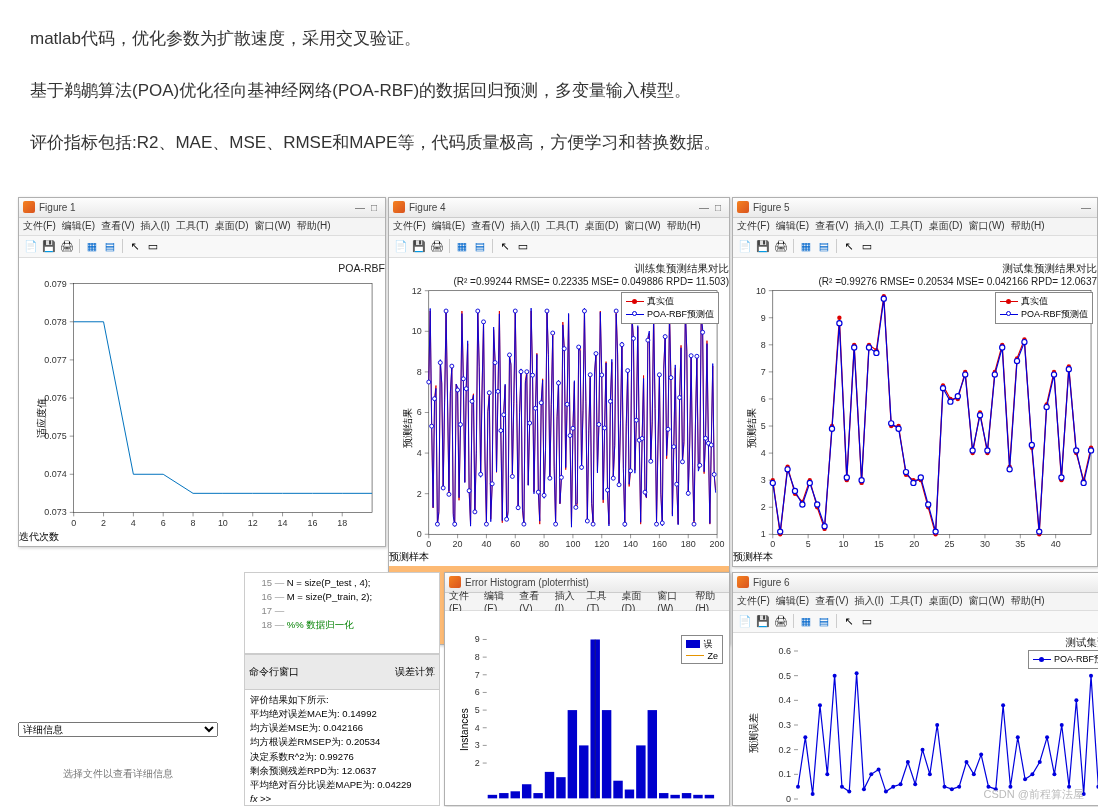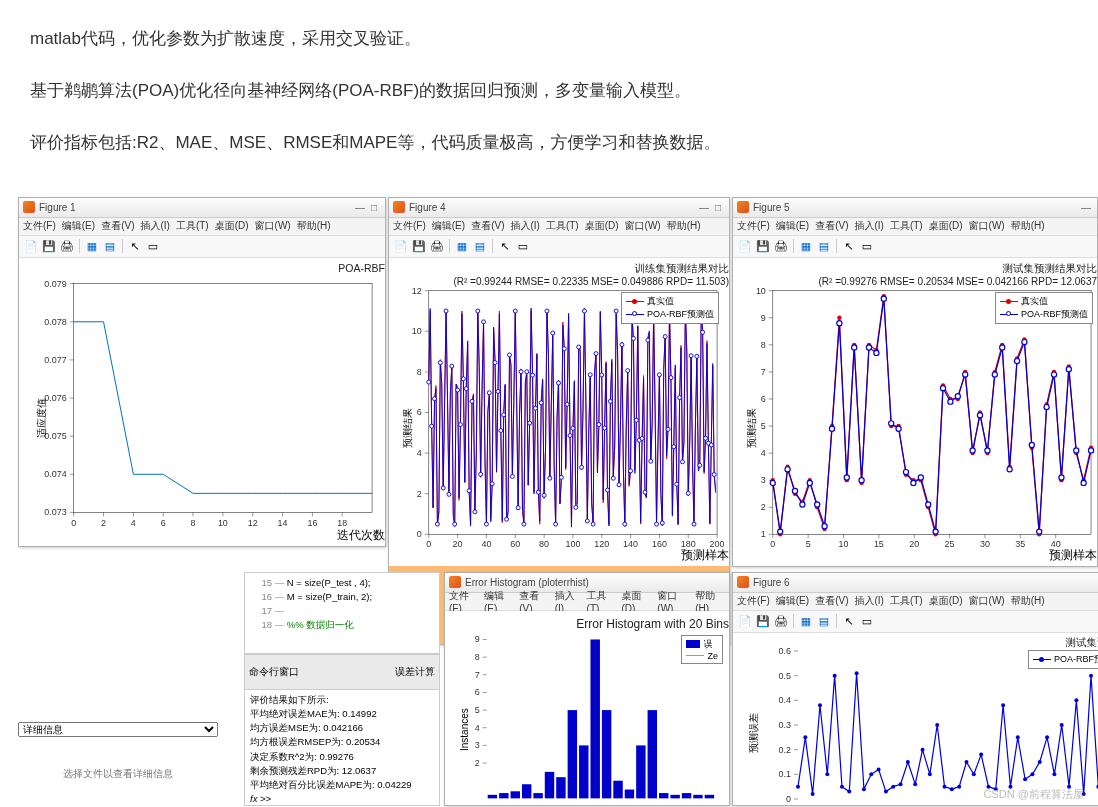--- a/index.html
+++ b/index.html
@@ -19,21 +19,21 @@
 .plot-area{background:#fff;position:relative}
 .chart-title{position:absolute;top:4px;left:0;right:0;text-align:right;font-size:10.5px;font-weight:normal;color:#222}
 .chart-sub{position:absolute;top:18px;left:0;right:0;text-align:right;font-size:10px;color:#222}
 .legend{position:absolute;background:#fff;border:1px solid #888;font-size:9px;padding:2px 4px}
 .lg-row{display:flex;align-items:center;gap:3px;white-space:nowrap}
 .lg-line{width:18px;height:0;border-top:1.5px solid;position:relative}
 .lg-dot{width:5px;height:5px;border-radius:50%;position:absolute;left:6px;top:-3px}
 .axis text{font-size:9px;fill:#333}
 .axis line,.axis path{stroke:#333;stroke-width:.5}
 .ylabel{position:absolute;font-size:10px;transform:rotate(-90deg);transform-origin:0 0}
-.xlabel{position:absolute;font-size:12px;bottom:2px;left:0;right:0;text-align:right}
+.xlabel{position:absolute;font-size:10px;bottom:2px;left:0;right:0;text-align:left}
 .cmd{position:absolute;background:#fff;border:1px solid #ccc;font-size:10px}
 .cmd-title{background:#eaeaea;padding:10px 4px;border-bottom:1px solid #ccc;display:flex;justify-content:space-between}
 .cmd-body{padding:3px 5px;font-family:monospace;font-size:9.5px;line-height:1.5}
 .details{position:absolute;left:18px;top:525px;width:200px;font-size:10px}
 .details select{width:100%;font-size:10px}
 .footer{position:absolute;bottom:5px;right:14px;font-size:11px;color:#bbb}
 </style>
 </head>
 <body>
 
@@ -648,21 +648,20 @@
         <span>文件(F)</span>
         <span>编辑(E)</span>
         <span>查看(V)</span>
         <span>插入(I)</span>
         <span>工具(T)</span>
         <span>桌面(D)</span>
         <span>窗口(W)</span>
         <span>帮助(H)</span>
       </div>
   <div class="plot-area" style="height:194px">
-    <div class="chart-title" style="top:6px;font-size:12px">Error Histogram with 20 Bins</div>
     <div class="legend" style="right:6px;top:24px">
       <div class="lg-row">
             <span style="width:14px;height:8px;background:#0000cd;display:inline-block"></span>
             <span>误</span>
           </div>
       <div class="lg-row">
             <span class="lg-line" style="border-color:#e59400"></span>
             <span>Ze</span>
           </div>
     </div>

